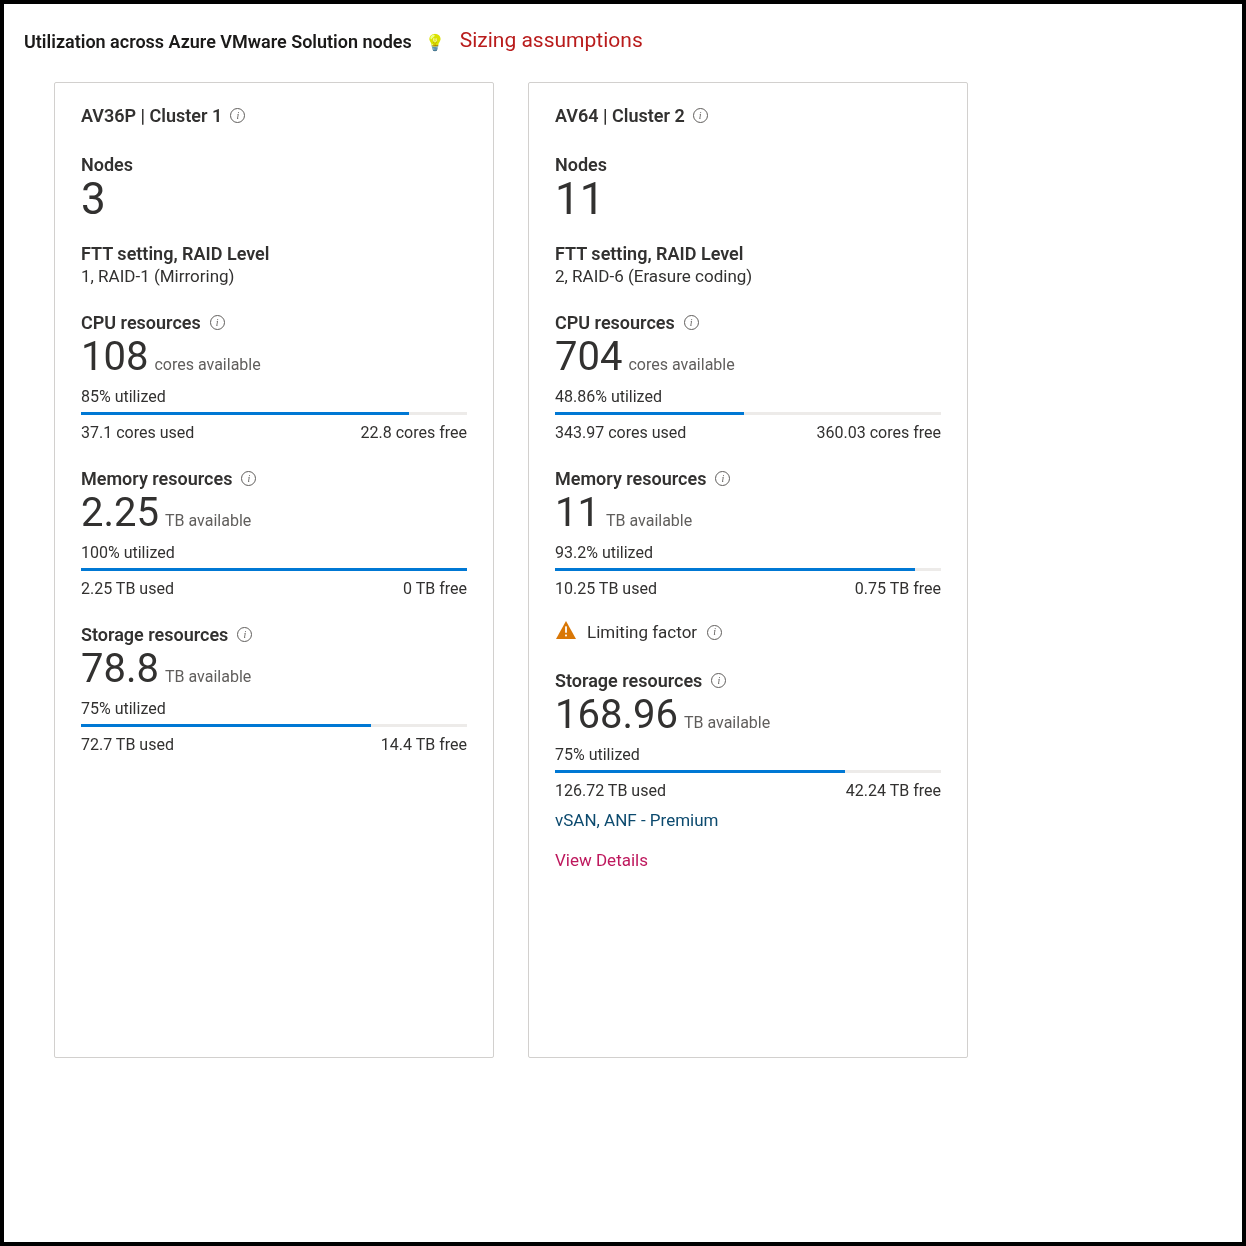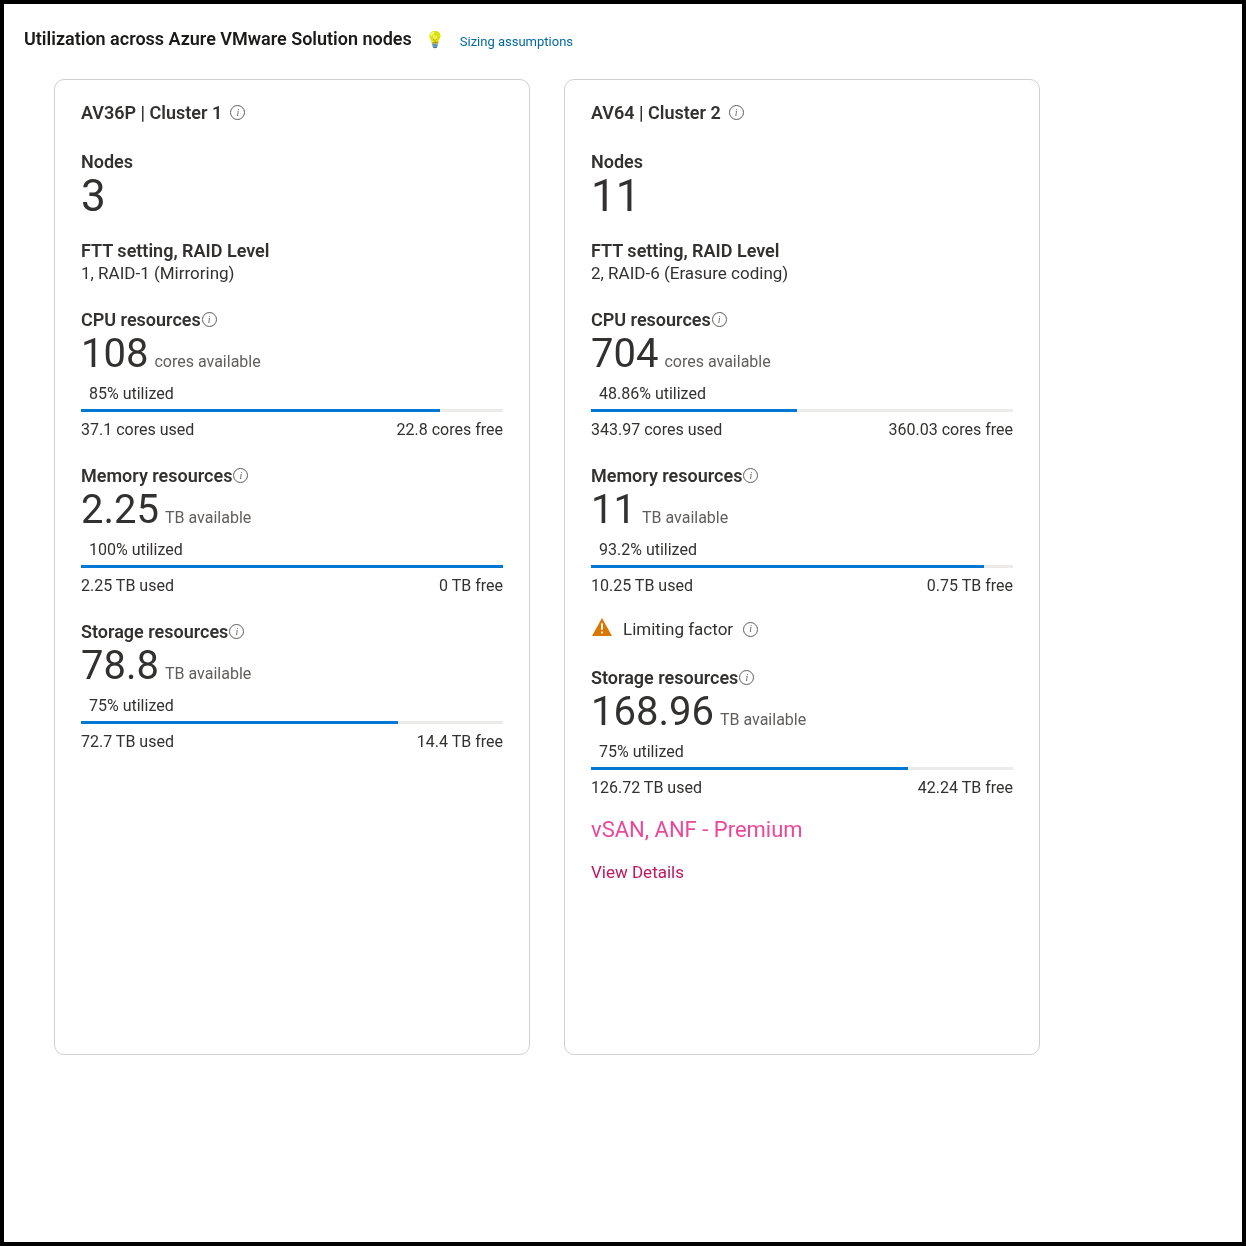--- a/index.html
+++ b/index.html
@@ -26,33 +26,33 @@
   .page-title {
     font-size: 18px;
     font-weight: 600;
     color: #1b1a19;
   }
   .bulb {
     font-size: 16px;
     filter: hue-rotate(10deg);
   }
   .link {
-    color: #0369a1;
-    font-size: 13px;
+    color: #b91c1c;
+    font-size: 21px;
     cursor: pointer;
   }
   .cards {
     display: flex;
     gap: 34px;
     padding: 0 30px;
   }
   .card {
     border: 1px solid #d2d0ce;
-    border-radius: 10px;
-    width: 476px;
+    border-radius: 2px;
+    width: 440px;
     height: 976px;
     padding: 22px 26px 30px 26px;
   }
   .cluster-title {
     font-size: 18px;
     font-weight: 600;
     display: flex;
     align-items: center;
     gap: 8px;
     margin-bottom: 28px;
@@ -89,21 +89,21 @@
     font-weight: 400;
     color: #323130;
     margin-top: 2px;
   }
   .res-block { margin-top: 26px; }
   .res-head {
     font-size: 18px;
     font-weight: 600;
     display: flex;
     align-items: center;
-    gap: 1px;
+    gap: 9px;
     margin-bottom: 4px;
   }
   .res-value {
     display: flex;
     align-items: baseline;
     gap: 6px;
     margin-bottom: 10px;
   }
   .res-num {
     font-size: 40px;
@@ -111,21 +111,20 @@
     line-height: 1.0;
   }
   .res-unit {
     font-size: 16px;
     color: #605e5c;
   }
   .util-text {
     font-size: 16px;
     color: #323130;
     margin-bottom: 6px;
-    margin-left: 8px;
   }
   .bar {
     width: 100%;
     height: 3px;
     background: #edebe9;
     position: relative;
     margin-bottom: 8px;
   }
   .bar-fill {
     height: 100%;
@@ -143,23 +142,23 @@
     display: flex;
     align-items: center;
     gap: 10px;
     margin-top: 22px;
     font-size: 17px;
   }
   .warn-icon {
     display: inline-block;
   }
   .storage-extra {
-    font-size: 22px;
-    color: #ec4899;
-    margin-top: 20px;
+    font-size: 17px;
+    color: #0c4a6e;
+    margin-top: 10px;
   }
   .view-details {
     color: #be185d;
     font-size: 17px;
     margin-top: 20px;
     cursor: pointer;
     display: inline-block;
   }
 </style>
 </head>

